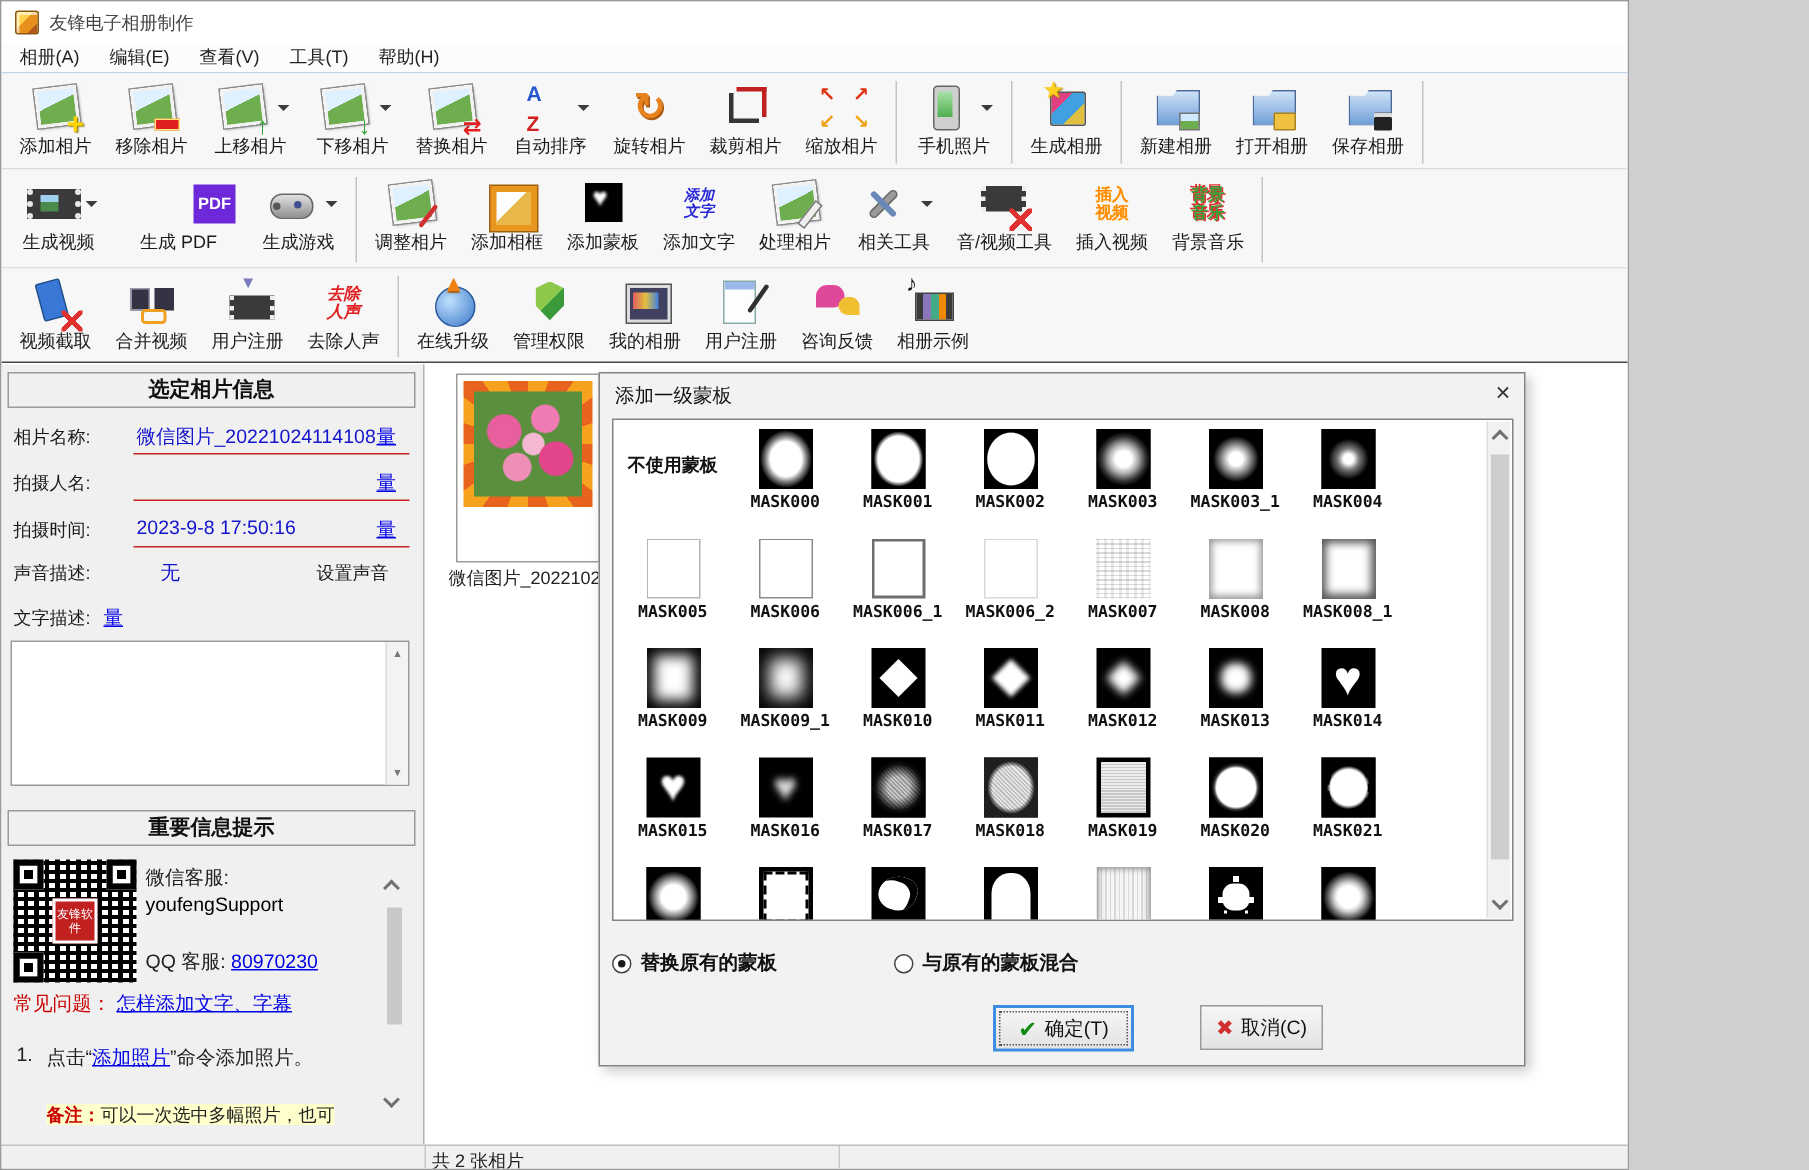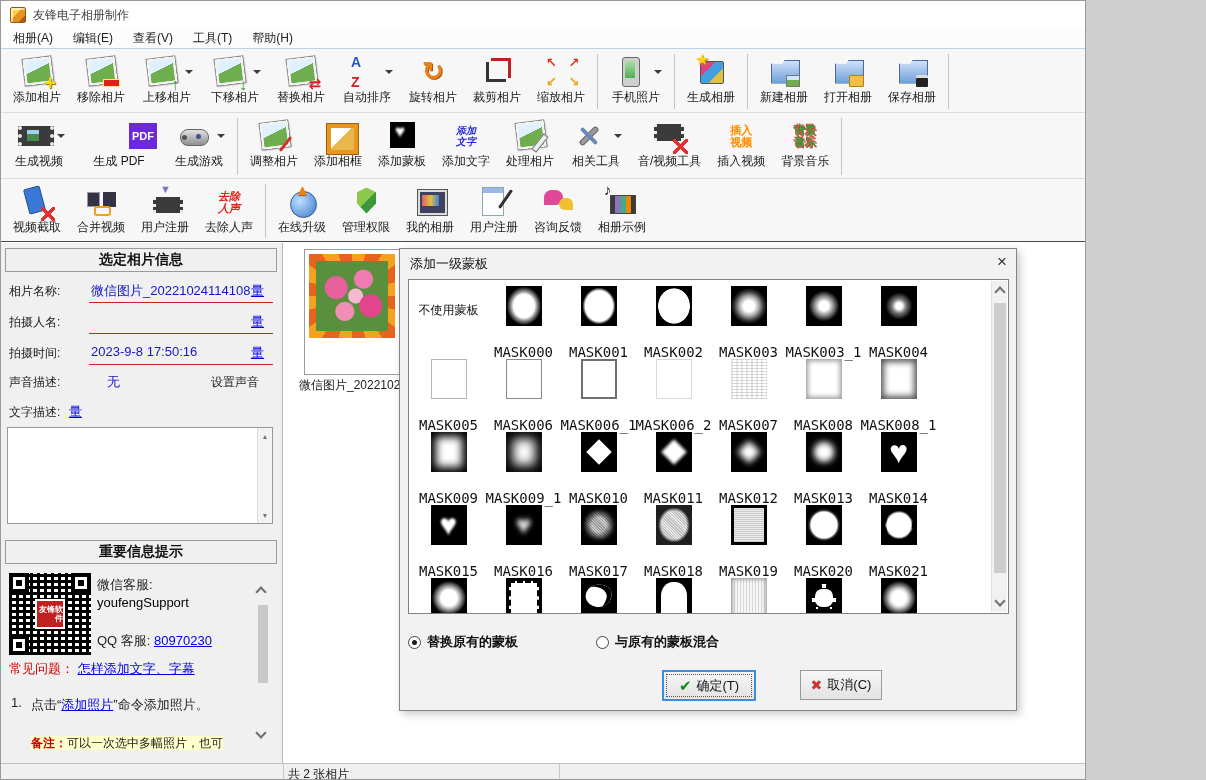--- a/index.html
+++ b/index.html
@@ -107,21 +107,21 @@
   .plain12{font-size:12px;color:#1a1a1a;}
   .txtbox{position:absolute;left:6px;top:184px;width:266px;height:97px;background:#fff;border:1px solid #999;}
   .tsbar{position:absolute;right:0;top:0;bottom:0;width:15px;background:#f3f3f3;border-left:1px solid #ddd;}
   .tsbar .up,.tsbar .dn{position:absolute;left:0;width:14px;height:14px;display:flex;align-items:center;justify-content:center;font-size:7px;color:#777;}
   .tsbar .up{top:1px}.tsbar .dn{bottom:1px}
   .qr{position:absolute;left:8px;top:330px;width:82px;height:82px;background:
       repeating-linear-gradient(0deg,#000 0 3px,transparent 3px 6px),
       repeating-linear-gradient(90deg,#000 0 3px,#fff 3px 7px);}
   .qr .f{position:absolute;width:20px;height:20px;border:4px solid #000;background:#fff;box-shadow:inset 0 0 0 3px #fff,inset 0 0 0 8px #000;}
   .qr .f1{left:0;top:0}.qr .f2{right:0;top:0}.qr .f3{left:0;bottom:0}
-  .qr .center{position:absolute;left:26px;top:26px;width:30px;height:30px;background:#c02020;color:#fff;font-size:8px;line-height:9px;display:flex;align-items:center;justify-content:center;text-align:right;border:2px solid #fff;font-weight:bold;}
+  .qr .center{position:absolute;left:26px;top:26px;width:30px;height:30px;background:#c02020;color:#fff;font-size:8px;line-height:9px;display:flex;align-items:center;justify-content:center;text-align:center;border:2px solid #fff;}
   .blue{color:#000000;}
   .linku{color:#0000e6;text-decoration:underline;}
   .red{color:#cc0000;}
   .chev{position:absolute;width:8px;height:8px;border-right:2px solid #707070;border-bottom:2px solid #707070;}
   .chev.up{transform:rotate(-135deg);}
   .chev.down{transform:rotate(45deg);}
   .lpthumb{position:absolute;left:257px;top:362px;width:10px;height:78px;background:#c8c8c8;}
   .notehl{background:#ffffcc;}
 
   
@@ -136,24 +136,24 @@
      radial-gradient(circle at 55% 50%,#f5b8d2 0 7px,transparent 8px),
      #5a8f3d;}
   .thumbcap{position:absolute;left:15px;top:134px;width:100px;font-size:12px;color:#222;white-space:nowrap;overflow:hidden;}
 
   
   .dialog{position:absolute;left:398px;top:5px;width:618px;height:463px;background:#f2f2f2;border:1px solid #848484;box-shadow:3px 3px 8px rgba(0,0,0,.22);}
   .dlgtitle{position:absolute;left:10px;top:6px;font-size:13px;color:#111;}
   .dlgclose{position:absolute;right:9px;top:4px;font-size:17px;color:#333;line-height:17px;}
   .mlist{position:absolute;left:8px;top:30px;width:601px;height:335px;background:#fff;border:1px solid #828282;overflow:hidden;}
   .mgrid{position:absolute;left:2px;top:0;display:grid;grid-template-columns:repeat(7,75px);grid-auto-rows:73px;}
-  .mcell{display:flex;flex-direction:column;align-items:center;padding-top:6px;}
+  .mcell{display:flex;flex-direction:column;align-items:center;padding-top:6px;font-weight:bold;}
   .mfirst{justify-content:center;padding-top:0;padding-bottom:12px;font-size:12px;color:#111;}
   .mthumb{width:36px;height:40px;background:#000;position:relative;overflow:hidden;flex:none;}
-  .mlabel{margin-top:18px;font-family:"DejaVu Sans Mono",monospace;font-size:14px;color:#111;white-space:nowrap;}
+  .mlabel{margin-top:2px;font-family:"DejaVu Sans Mono",monospace;font-size:11px;color:#111;white-space:nowrap;}
   
   .mk-oval-soft{background:radial-gradient(ellipse closest-side,#fff 58%,rgba(255,255,255,.55) 74%,#000 96%) #000;}
   .mk-oval{background:radial-gradient(ellipse closest-side,#fff 76%,#000 92%) #000;}
   .mk-circle-hard{background:radial-gradient(ellipse closest-side,#fff 86%,#000 90%) #000;}
   .mk-glow-lg{background:radial-gradient(circle closest-side,#fff 30%,#aaa 55%,#333 82%,#000 100%) #000;}
   .mk-glow-md{background:radial-gradient(circle closest-side,#fff 25%,#999 50%,#000 85%) #000;}
   .mk-glow-sm{background:radial-gradient(circle closest-side,#fff 18%,#777 40%,#000 75%) #000;}
   .mk-sq-border{background:#fff;box-shadow:inset 0 0 0 1px #b5b5b5;}
   .mk-sq-border2{background:#fff;box-shadow:inset 0 0 0 1px #8a8a8a;}
   .mk-sq-border3{background:#fff;box-shadow:inset 0 0 0 2px #6f6f6f;}

